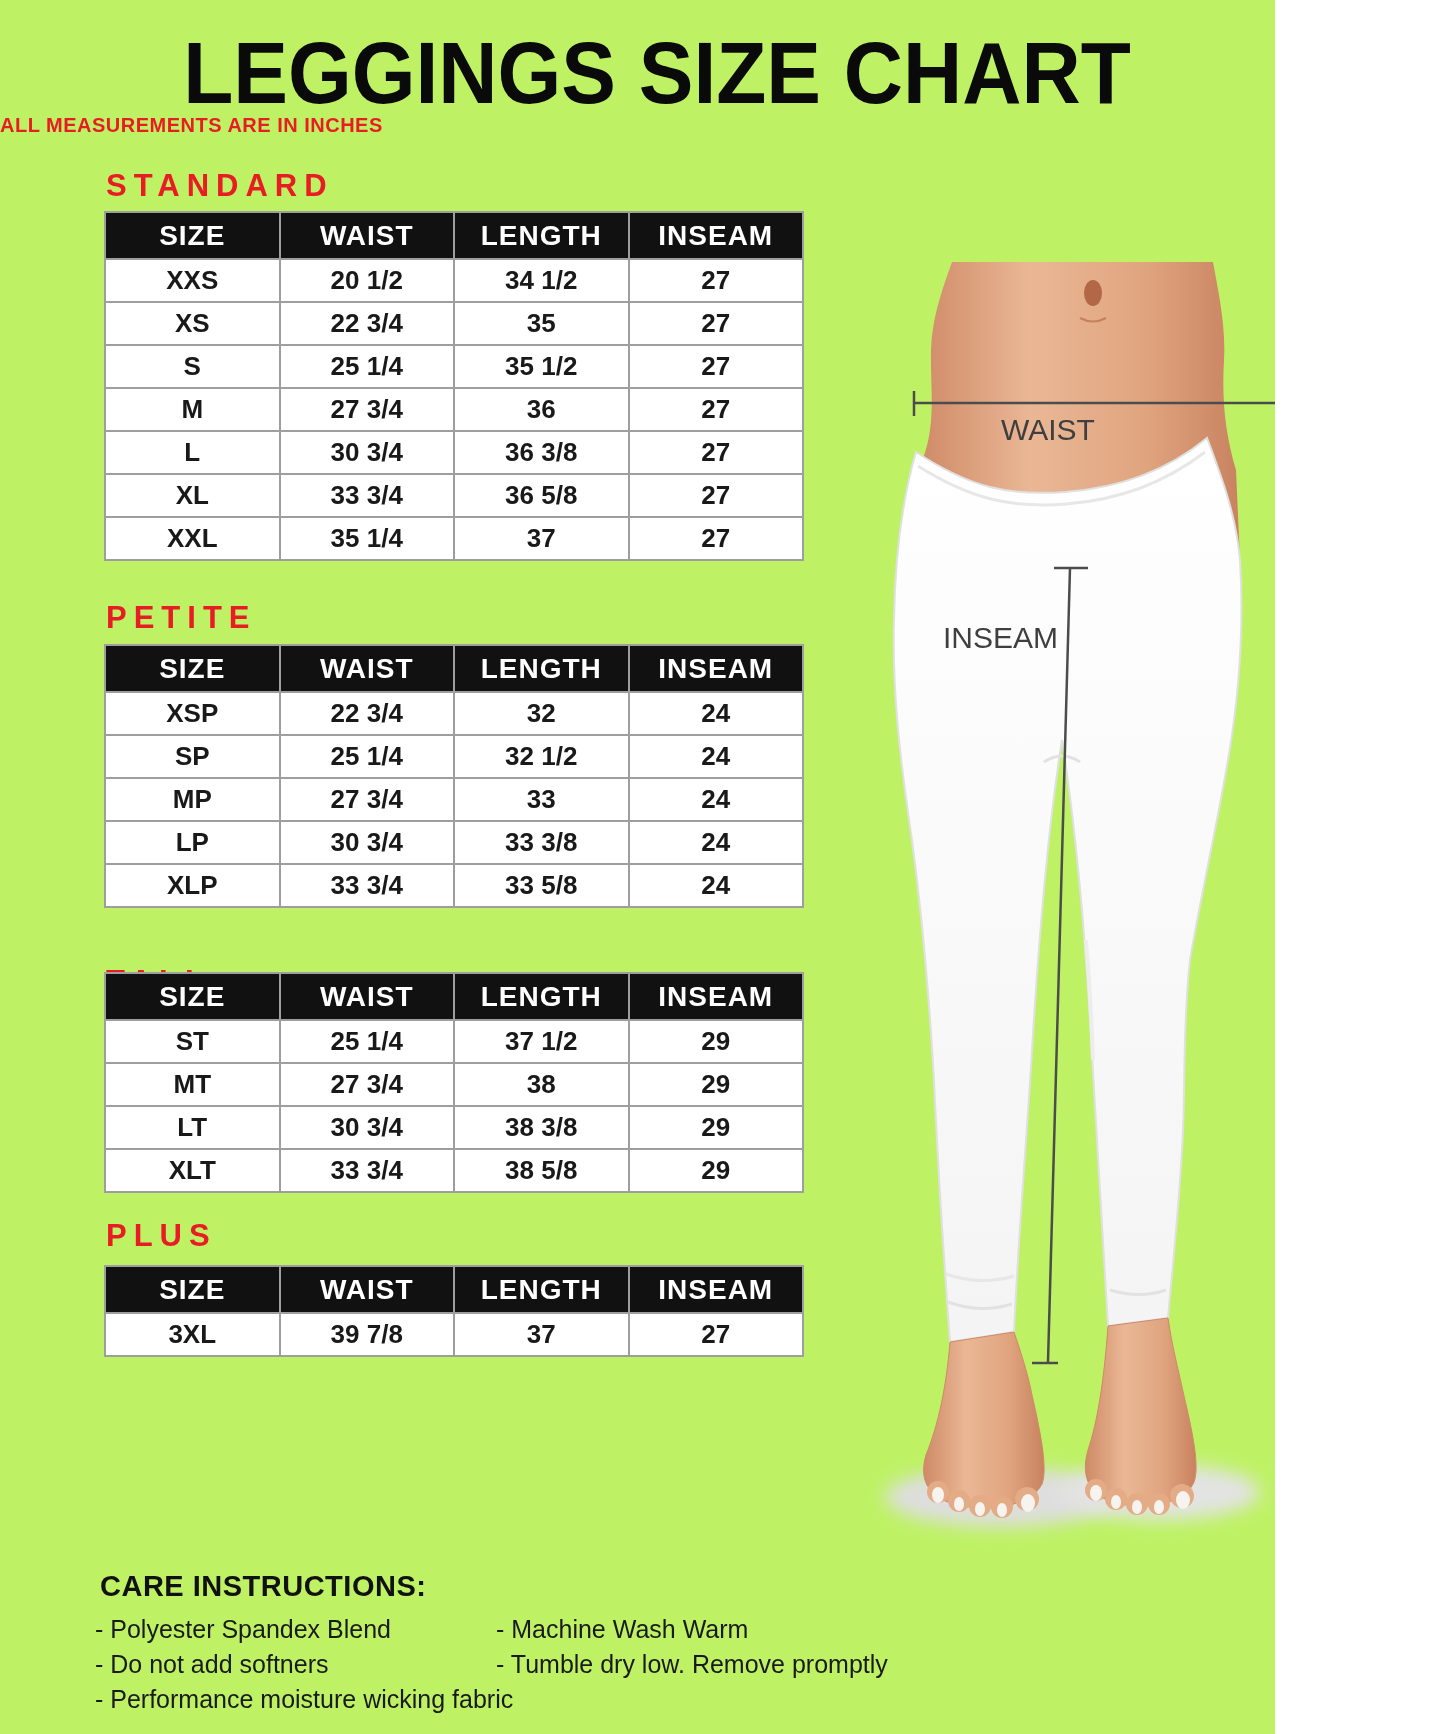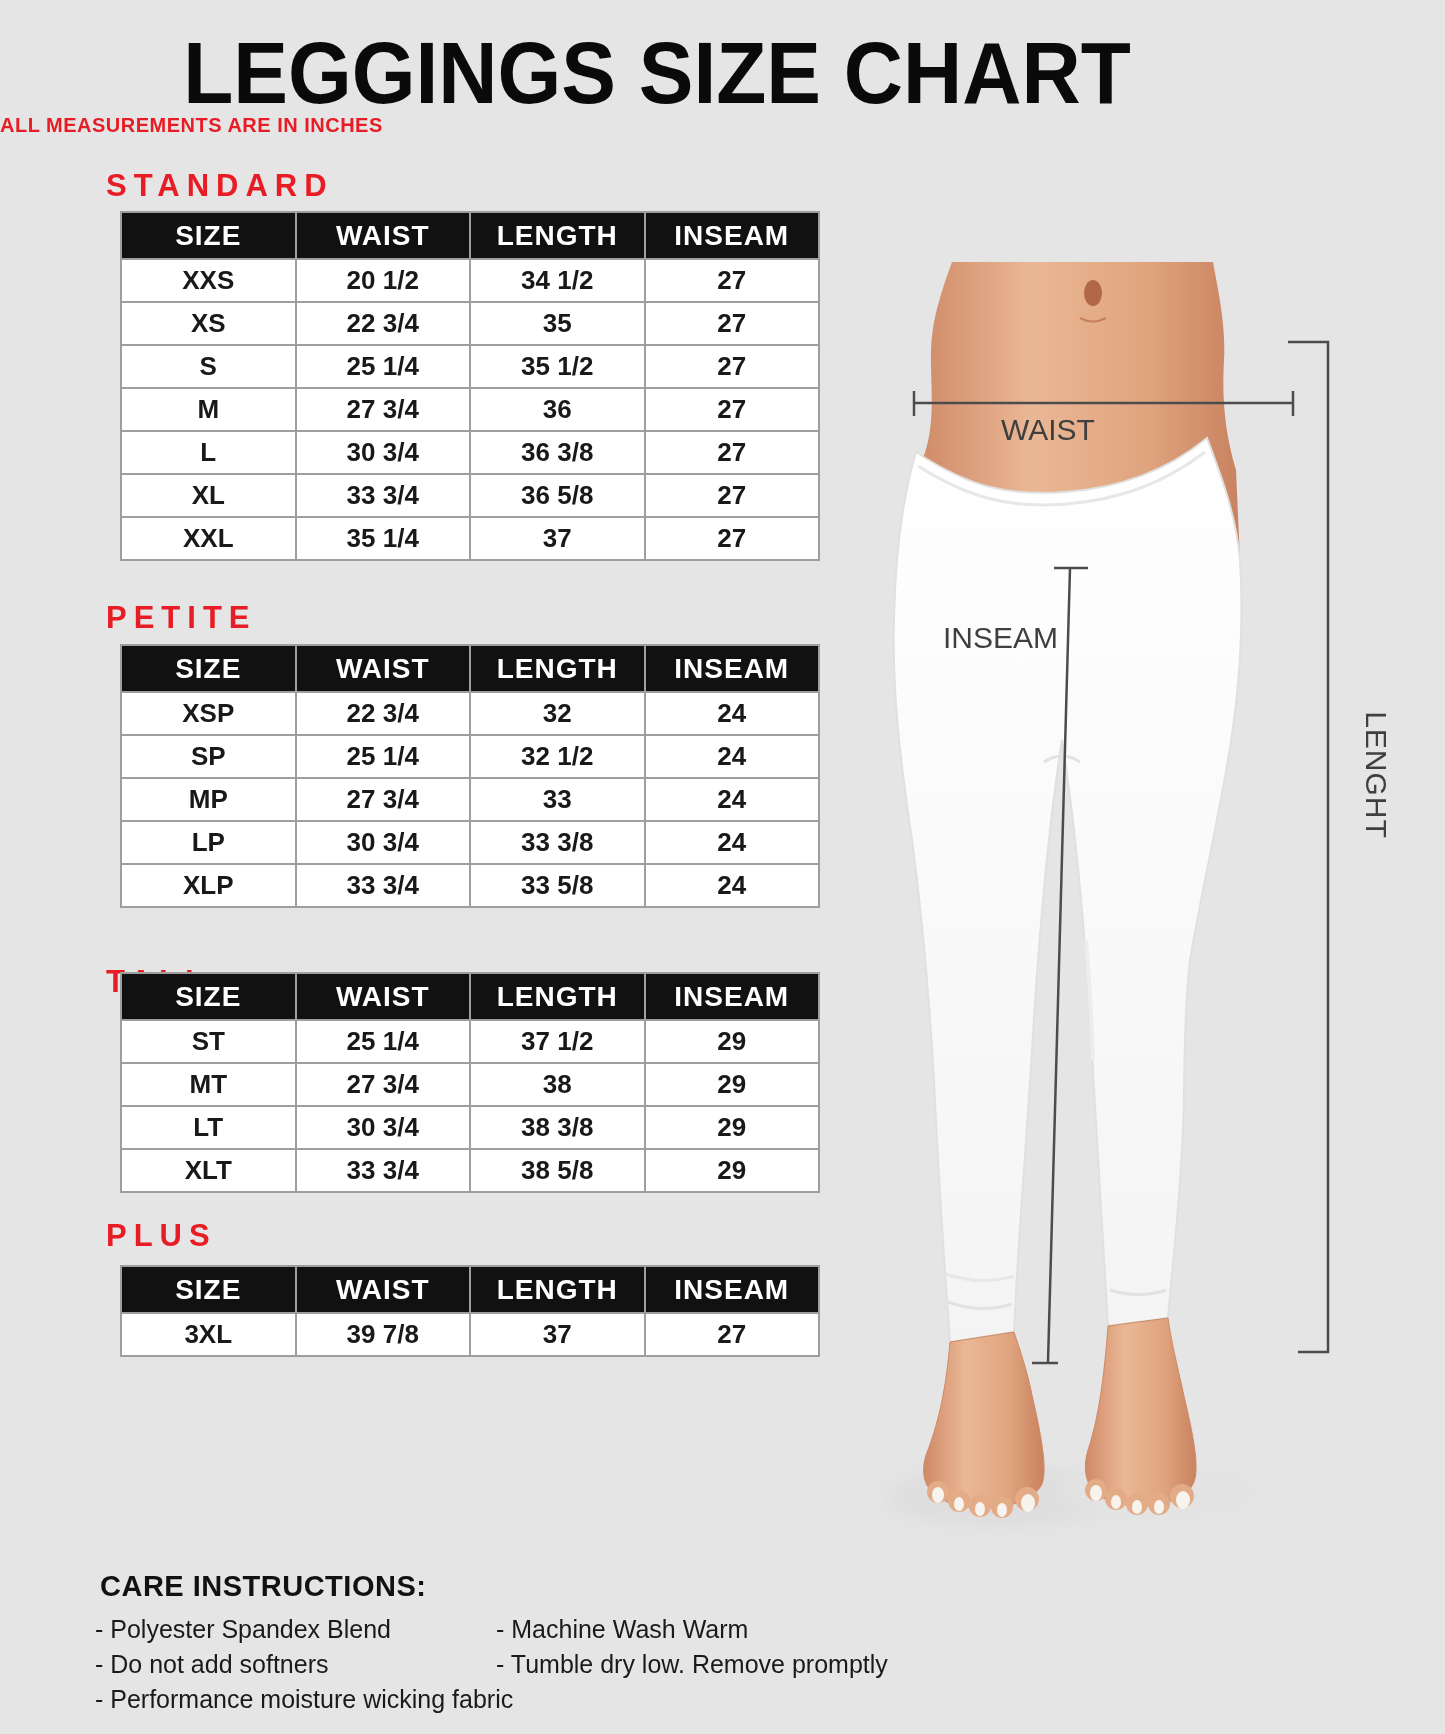--- a/index.html
+++ b/index.html
@@ -1,34 +1,34 @@
 <!DOCTYPE html>
 <html><head>
 <meta charset="utf-8">
 <style>
   html,body { margin:0; padding:0; background:#ffffff; }
   .page {
-    position:relative; width:1445px; height:1734px; background:#e5e5e5;
+    position:relative; width:1275px; height:1734px; background:#bef264;
     font-family:"Liberation Sans", sans-serif; overflow:hidden;
   }
   .page-title {
     position:absolute; top:24px; left:0; width:1314px; text-align:center;
     font-size:82px; font-weight:bold; color:#0a0a0a; letter-spacing:0px;
     transform:scaleY(1.06); transform-origin:top center; white-space:nowrap;
   }
   .page-subtitle {
     position:absolute; top:114px; left:0; width:1314px; text-align:left;
     font-size:20px; font-weight:bold; color:#e81c24; letter-spacing:0.5px;
   }
   .section-heading {
     position:absolute; left:106px; font-size:31px; font-weight:bold;
     color:#e81c24; letter-spacing:7px; white-space:nowrap;
   }
   .size-table {
-    position:absolute; left:120px; width:700px;
+    position:absolute; left:104px; width:700px;
     border-collapse:collapse; table-layout:fixed;
   }
   .size-table th {
     background:#111111; color:#ffffff; font-size:28px; font-weight:bold;
     letter-spacing:1px; height:43px; border:2px solid #9e9e9e; text-align:center;
   }
   .size-table td {
     background:#ffffff; color:#191919; font-size:26px; font-weight:bold;
     height:39px; border:2px solid #9e9e9e; text-align:center;
   }

